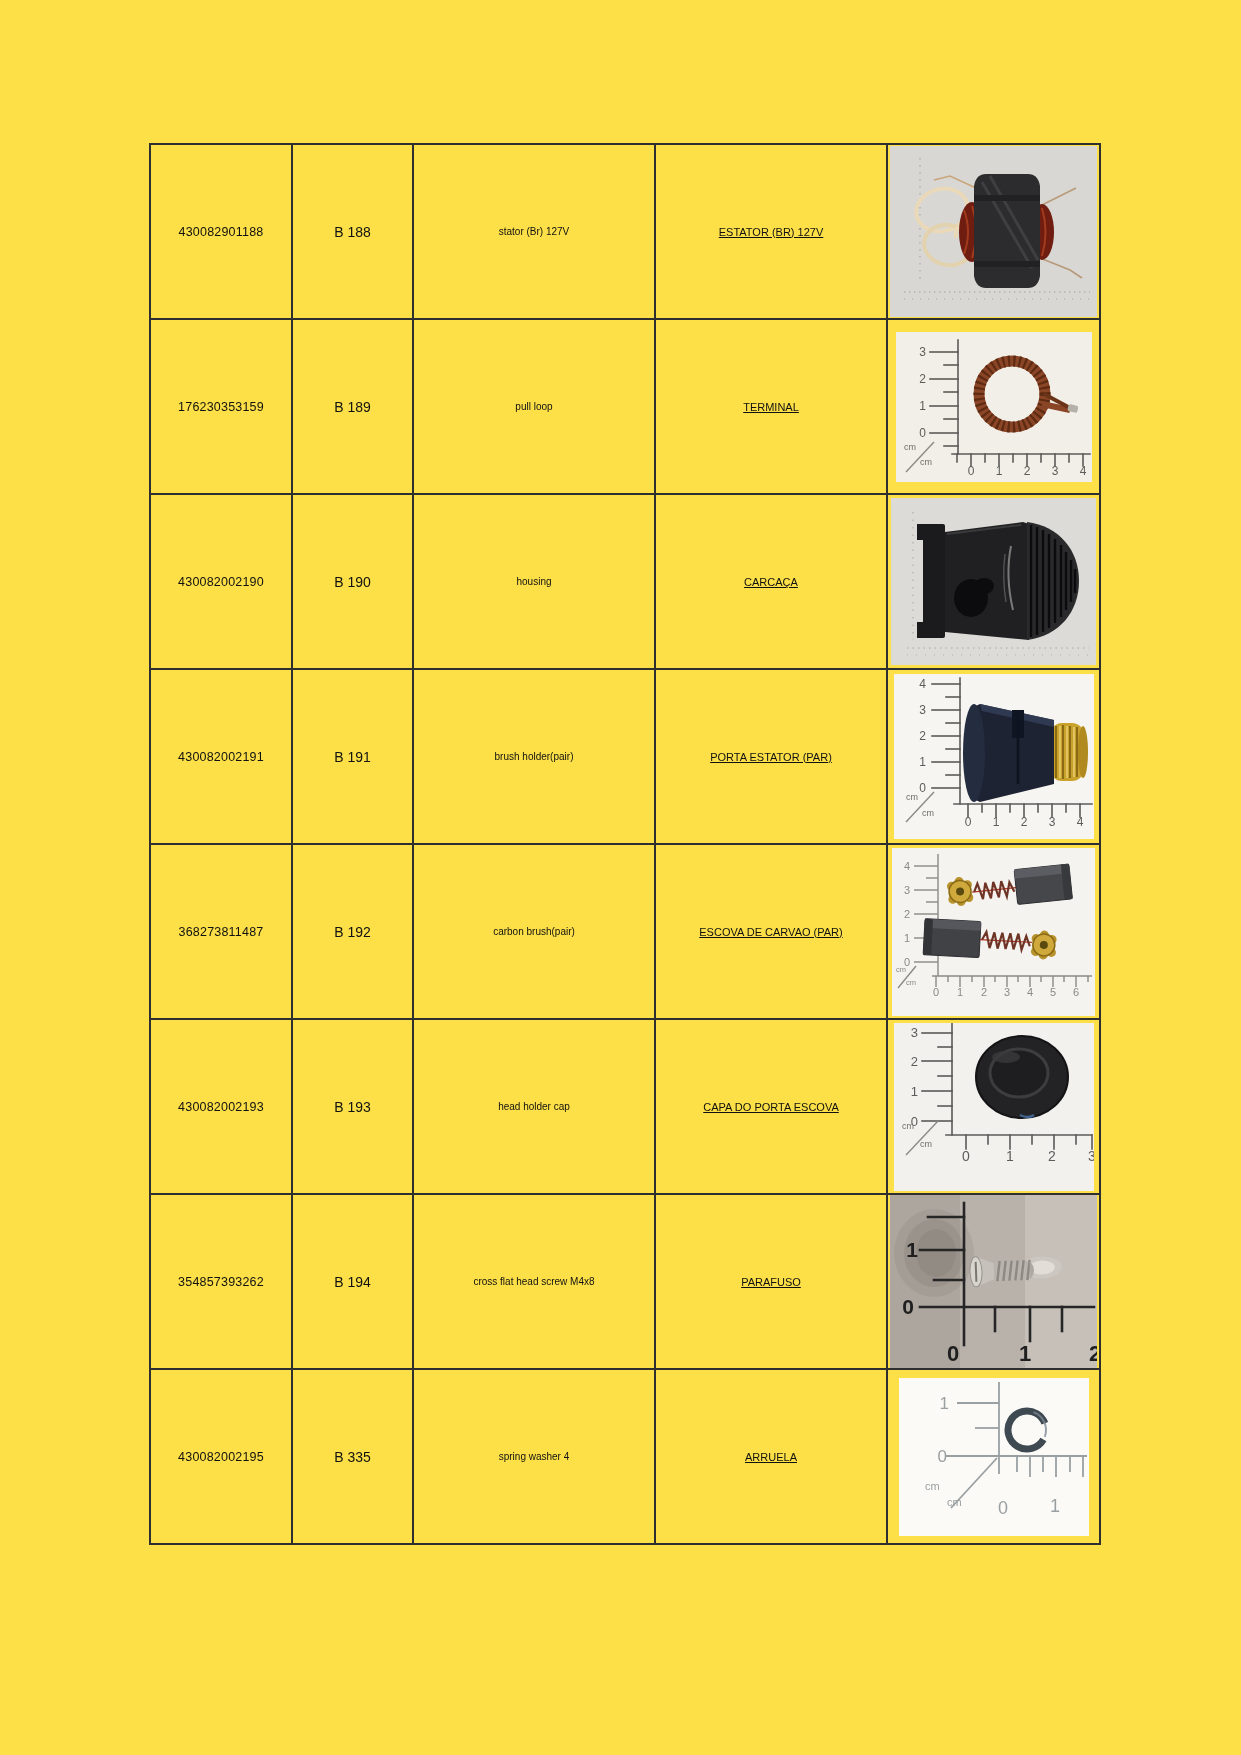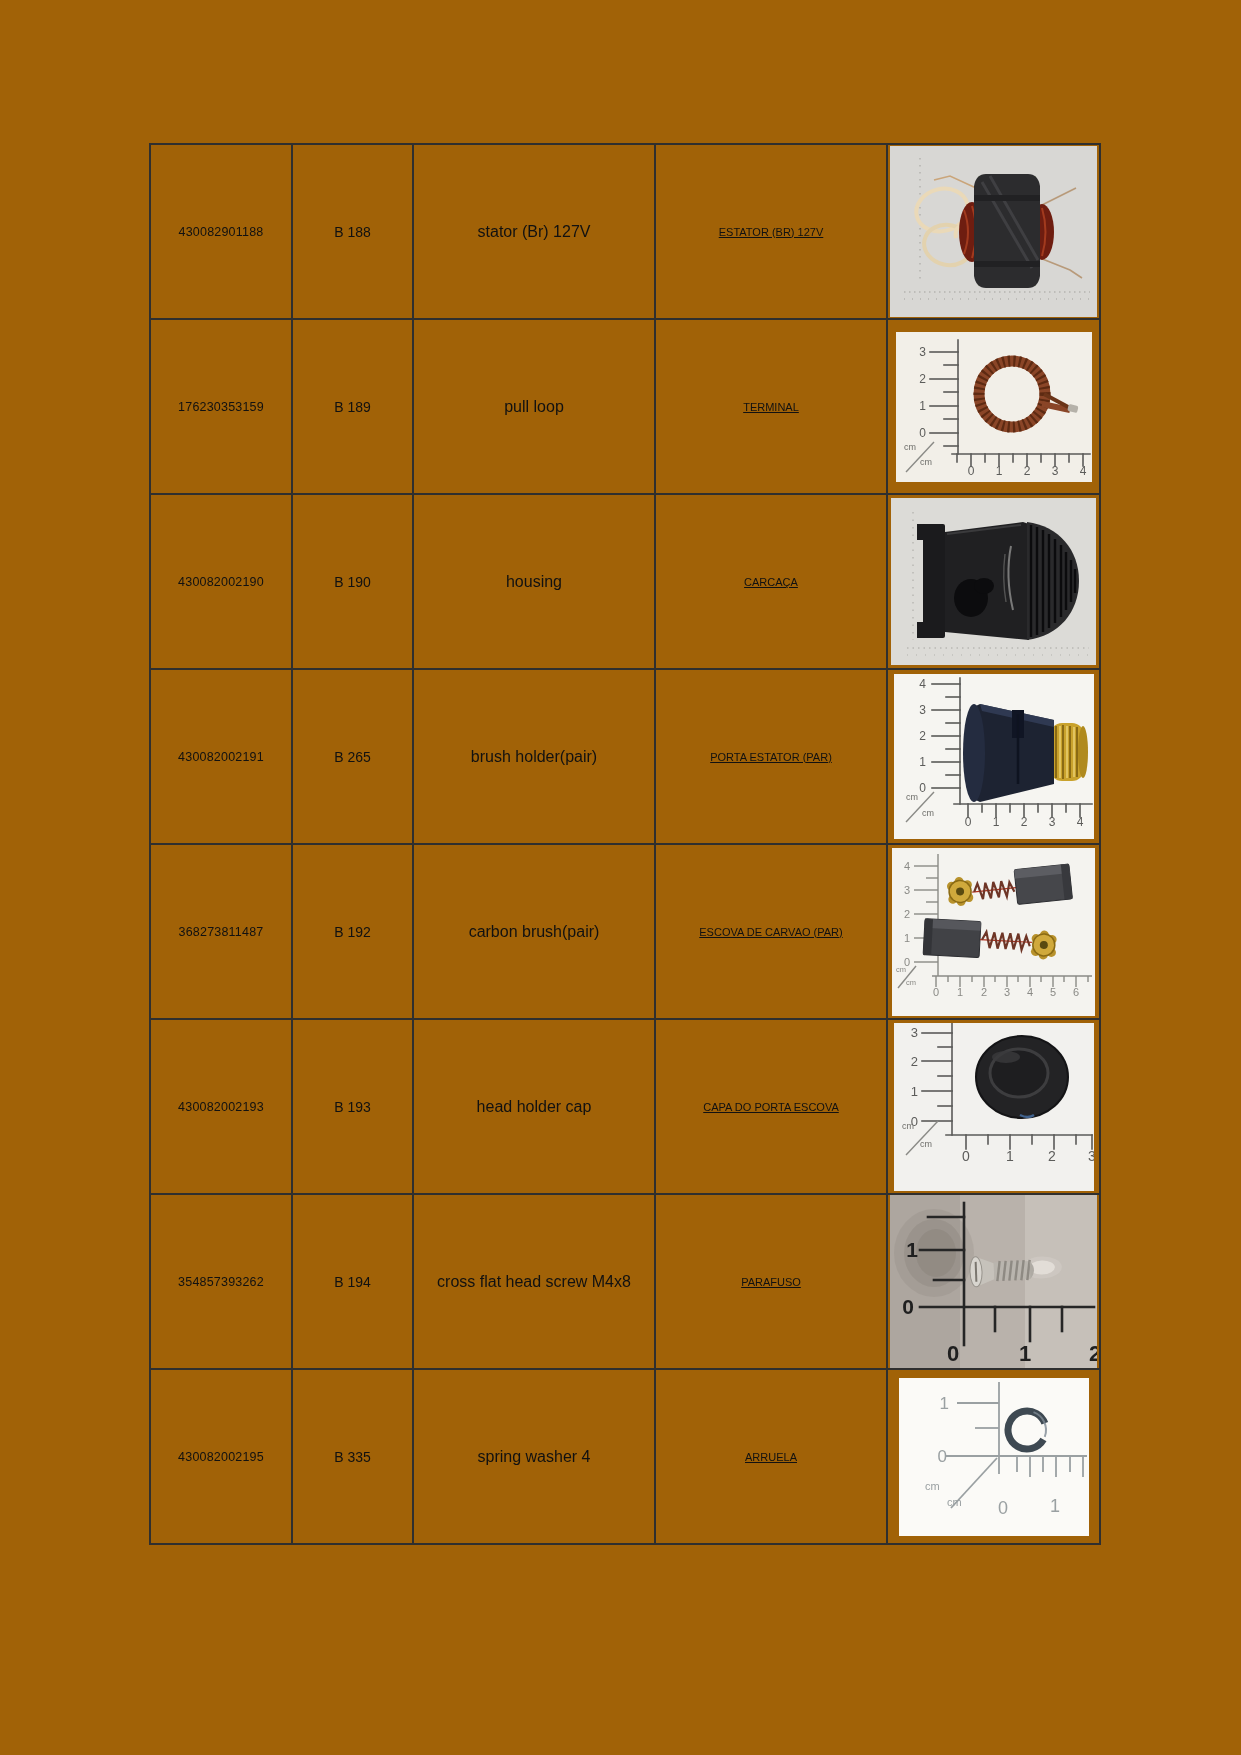--- a/index.html
+++ b/index.html
@@ -1,24 +1,24 @@
 <!DOCTYPE html>
 <html><head>
 <meta charset="utf-8">
 <style>
   html,body { margin:0; padding:0; background:#ffffff; }
-  .page { position:relative; width:1241px; height:1755px; background:#a16207;
+  .page { position:relative; width:1241px; height:1755px; background:#fde047;
           font-family:"Liberation Sans", sans-serif; color:#111; }
   table.parts { position:absolute; left:149px; top:143px; border-collapse:collapse;
                 table-layout:fixed; }
   table.parts td { border:2px solid #2f2f2f; text-align:center; vertical-align:middle;
                    padding:0; height:173px; overflow:hidden; }
   td.c-pn   { width:140px; font-size:12.5px; letter-spacing:.2px; }
   td.c-code { width:119px; font-size:14px; }
-  td.c-en   { width:240px; font-size:16px; }
+  td.c-en   { width:240px; font-size:10px; }
   td.c-pt   { width:230px; font-size:11px;text-decoration:underline; }
   td.c-ph   { width:211px; }
   .photo-wrap { display:flex; width:100%; height:100%; align-items:center; justify-content:center; }
   svg text { font-family:"Liberation Sans", sans-serif; }
   .rs       { stroke:#5a5a58; stroke-width:1.6; fill:none; stroke-linecap:square; }
   .rs-soft  { stroke:#8a8a86; stroke-width:1.4; fill:none; }
   .rs-bold  { stroke:#262626; stroke-width:2.6; fill:none; stroke-linecap:square; }
   .rs-light { stroke:#9aa0a2; stroke-width:1.8; fill:none; }
   .rt       { fill:#5c5c5a; font-size:12px; }
   .rt13     { fill:#5c5c5a; font-size:13px; }
@@ -169,21 +169,21 @@
         <ellipse cx="93" cy="88" rx="10" ry="8" fill="#0c0c0e"></ellipse>
         <line x1="56" y1="36" x2="130" y2="27" stroke="#3a3a3c" stroke-width="2"></line>
       </g>
     </svg>
     </div>
   </td>
 </tr>
 
 <tr>
   <td class="c-pn">430082002191</td>
-  <td class="c-code">B 265</td>
+  <td class="c-code">B 191</td>
   <td class="c-en">brush holder(pair)</td>
   <td class="c-pt">PORTA ESTATOR (PAR)</td>
   <td class="c-ph">
     <div class="photo-wrap">
     <svg width="200" height="165" viewBox="0 0 200 165">
       <rect width="200" height="165" fill="#f6f5f1"></rect>
       <g>
         <line class="rs" x1="66" y1="4" x2="66" y2="130"></line>
         <line class="rs" x1="38" y1="10" x2="66" y2="10"></line>
         <line class="rs" x1="38" y1="36" x2="66" y2="36"></line>

